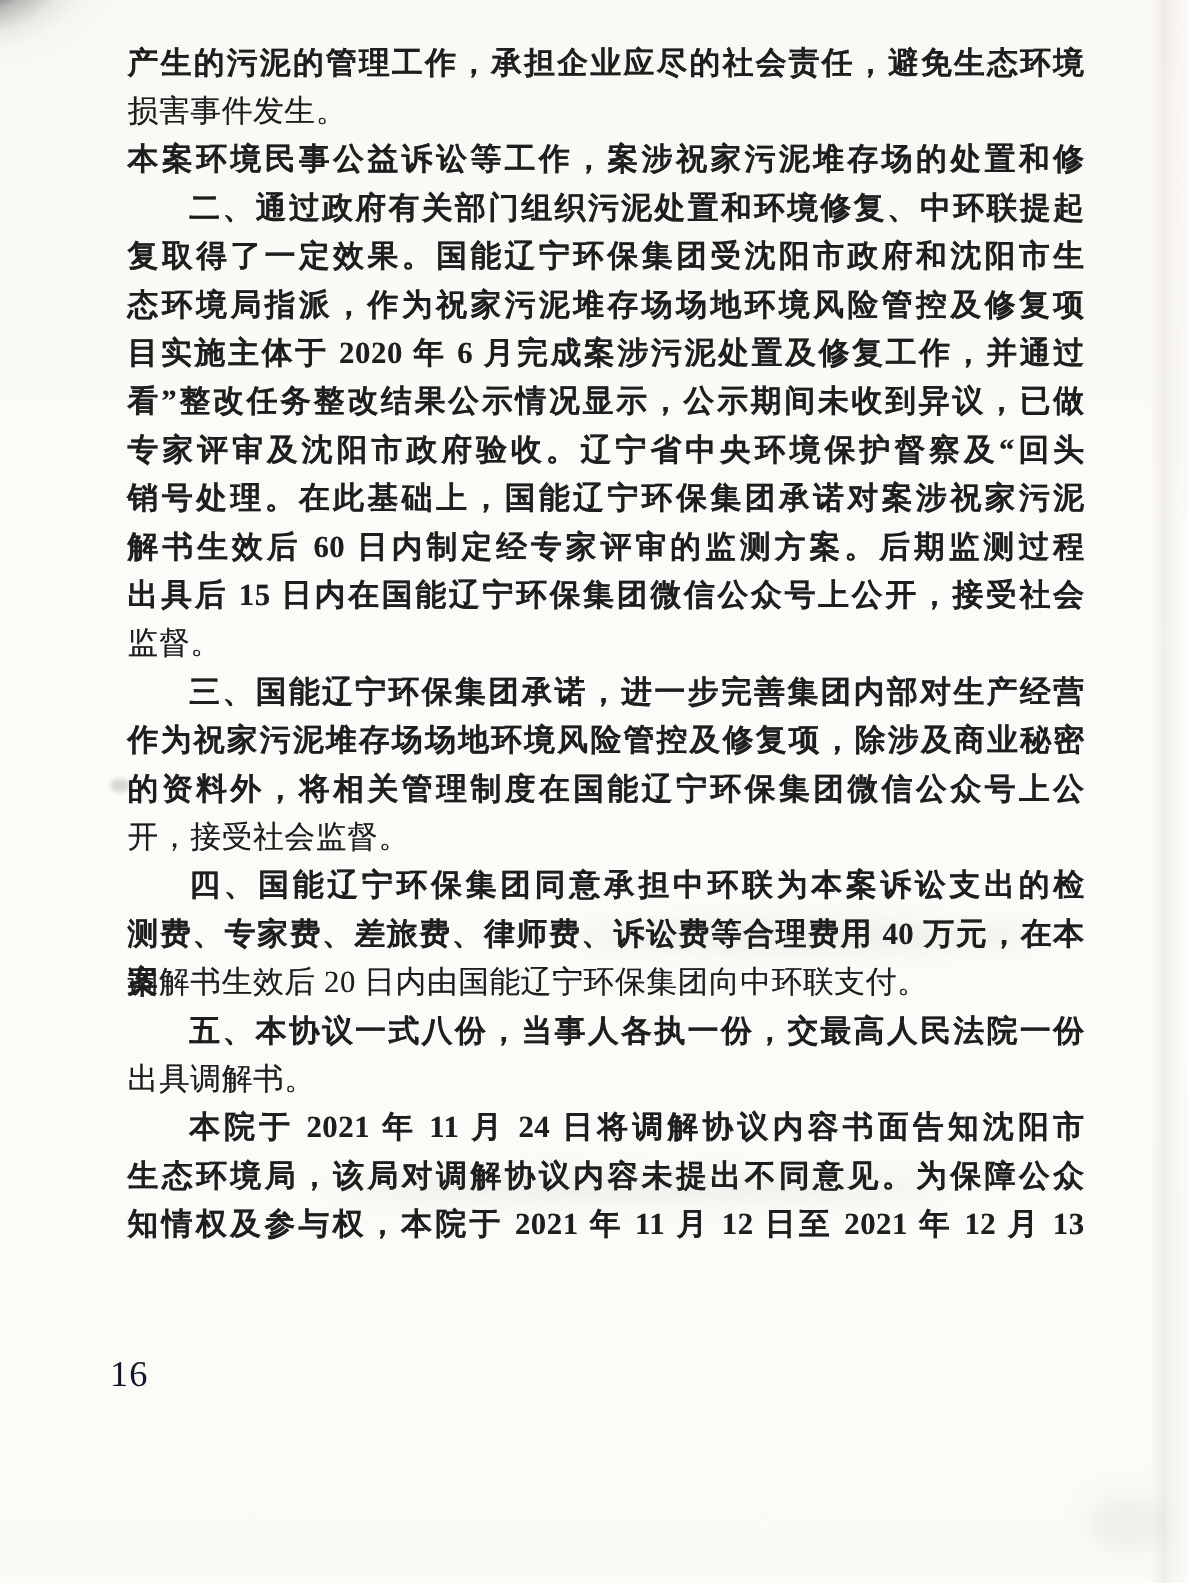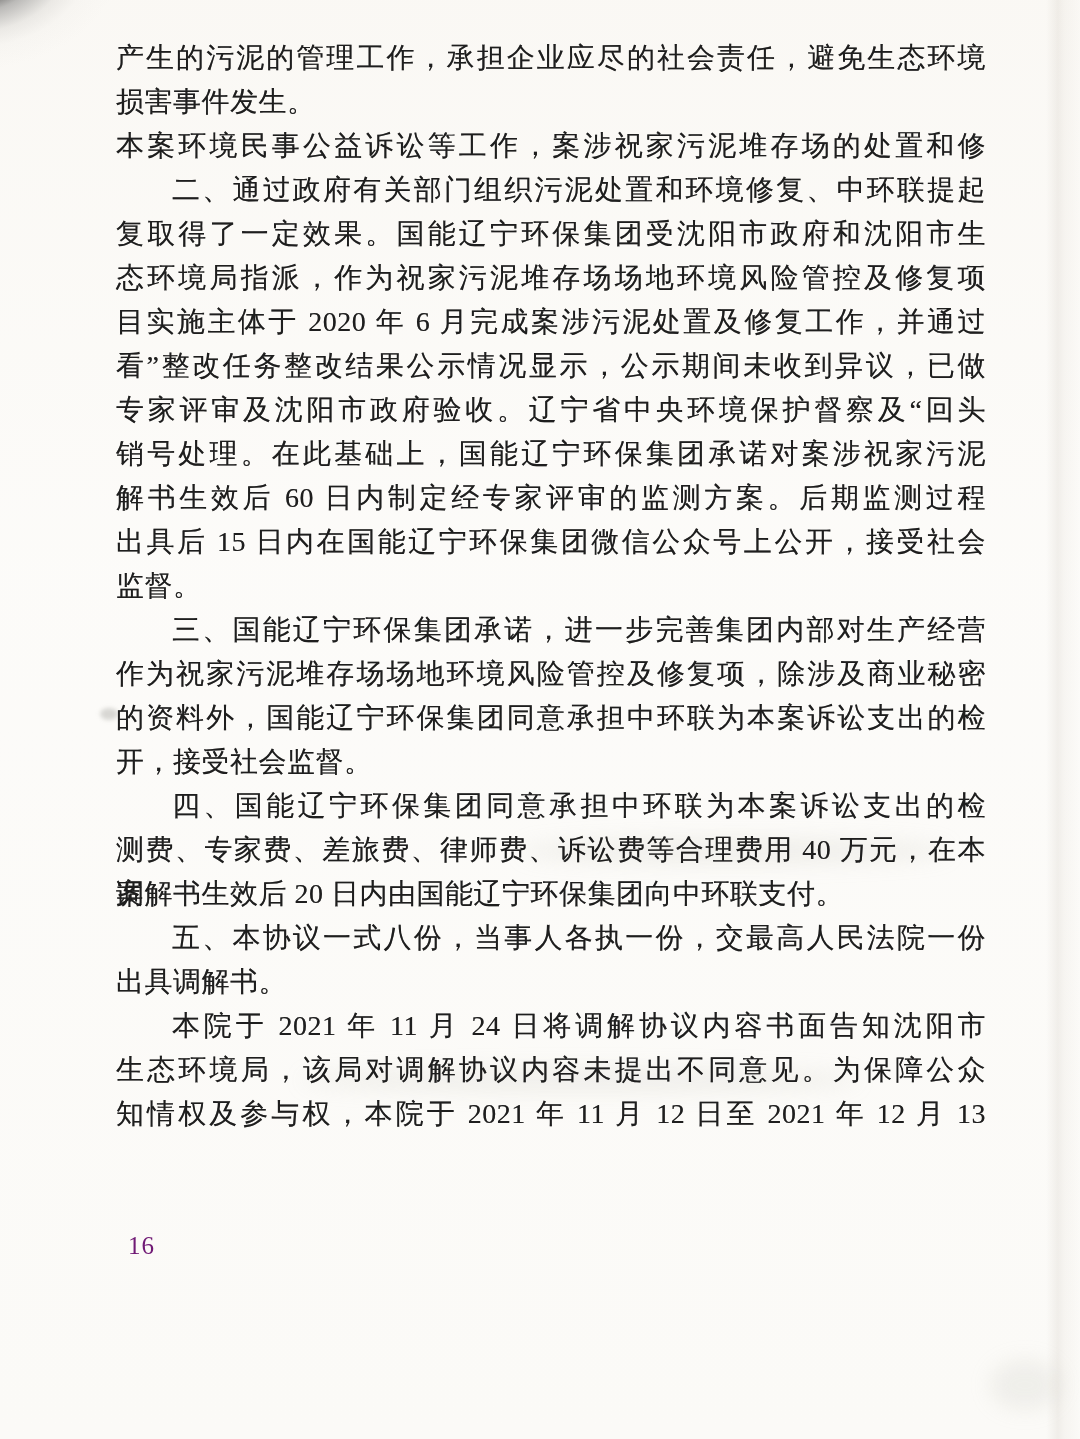--- a/index.html
+++ b/index.html
@@ -75,31 +75,32 @@
     letter-spacing: 0.5px;
     white-space: nowrap;
     text-shadow: 0 0 0.6px rgba(30,30,30,0.55);
   }
   
   .line.j {
     white-space: normal;
     text-align: justify;
     text-justify: inter-character;
     text-align-last: justify;
+    font-weight: bold;
   }
   
   .line.ind {
     text-indent: 2em;
   }
   .page-number {
     position: absolute;
-    left: 128px;
+    left: 100px;
     top: 1232px;
-    font-size: 25px;
-    color: #701a75;
+    font-size: 33px;
+    color: #0f172a;
     letter-spacing: 1px;
   }
 </style>
 </head>
 <body>
 
 <div class="paper"></div>
 <div class="corner-shadow"></div>
 <div class="edge-shadow"></div>
 <div class="smudge s1"></div>
@@ -116,21 +117,21 @@
     <div class="line j">态环境局指派，作为祝家污泥堆存场场地环境风险管控及修复项</div>
     <div class="line j">目实施主体于 2020 年 6 月完成案涉污泥处置及修复工作，并通过</div>
     <div class="line j">看”整改任务整改结果公示情况显示，公示期间未收到异议，已做</div>
     <div class="line j">专家评审及沈阳市政府验收。辽宁省中央环境保护督察及“回头</div>
     <div class="line j">销号处理。在此基础上，国能辽宁环保集团承诺对案涉祝家污泥</div>
     <div class="line j">解书生效后 60 日内制定经专家评审的监测方案。后期监测过程</div>
     <div class="line j">出具后 15 日内在国能辽宁环保集团微信公众号上公开，接受社会</div>
     <div class="line">监督。</div>
     <div class="line j ind">三、国能辽宁环保集团承诺，进一步完善集团内部对生产经营</div>
     <div class="line j">作为祝家污泥堆存场场地环境风险管控及修复项，除涉及商业秘密</div>
-    <div class="line j">的资料外，国能辽宁环保集团同意承担中环联为本案诉讼支出的检</div>
+    <div class="line j">的资料外，将相关管理制度在国能辽宁环保集团微信公众号上公</div>
     <div class="line">开，接受社会监督。</div>
     <div class="line j ind">四、国能辽宁环保集团同意承担中环联为本案诉讼支出的检</div>
     <div class="line j">测费、专家费、差旅费、律师费、诉讼费等合理费用 40 万元，在本案</div>
     <div class="line">调解书生效后 20 日内由国能辽宁环保集团向中环联支付。</div>
     <div class="line j ind">五、本协议一式八份，当事人各执一份，交最高人民法院一份</div>
     <div class="line">出具调解书。</div>
     <div class="line j ind">本院于 2021 年 11 月 24 日将调解协议内容书面告知沈阳市</div>
     <div class="line j">生态环境局，该局对调解协议内容未提出不同意见。为保障公众</div>
     <div class="line j">知情权及参与权，本院于 2021 年 11 月 12 日至 2021 年 12 月 13</div>
   </div>

